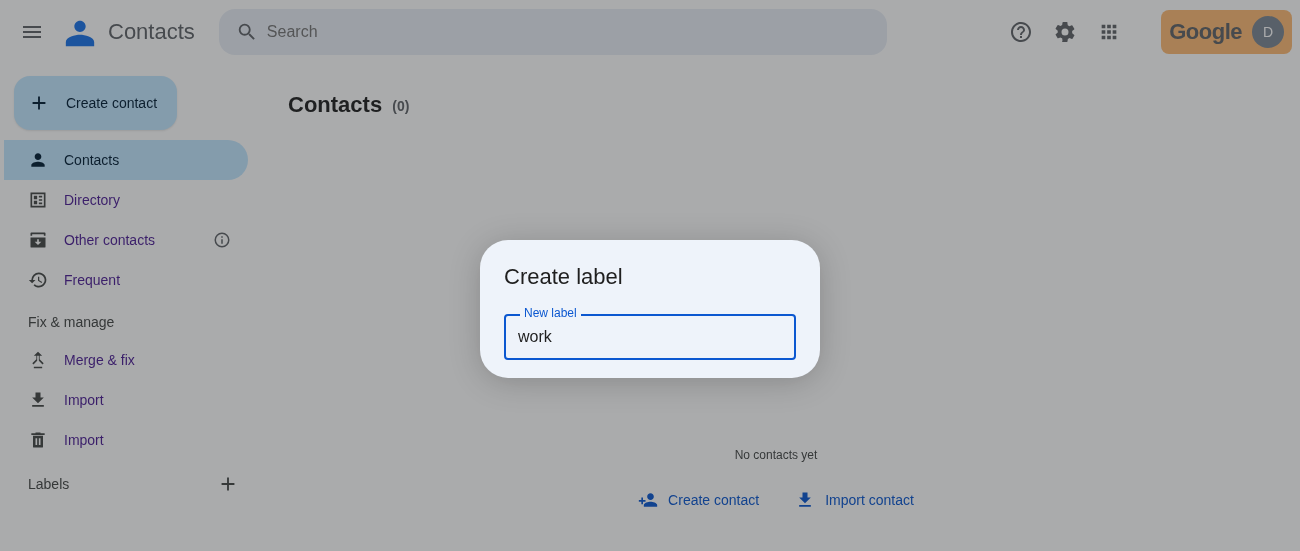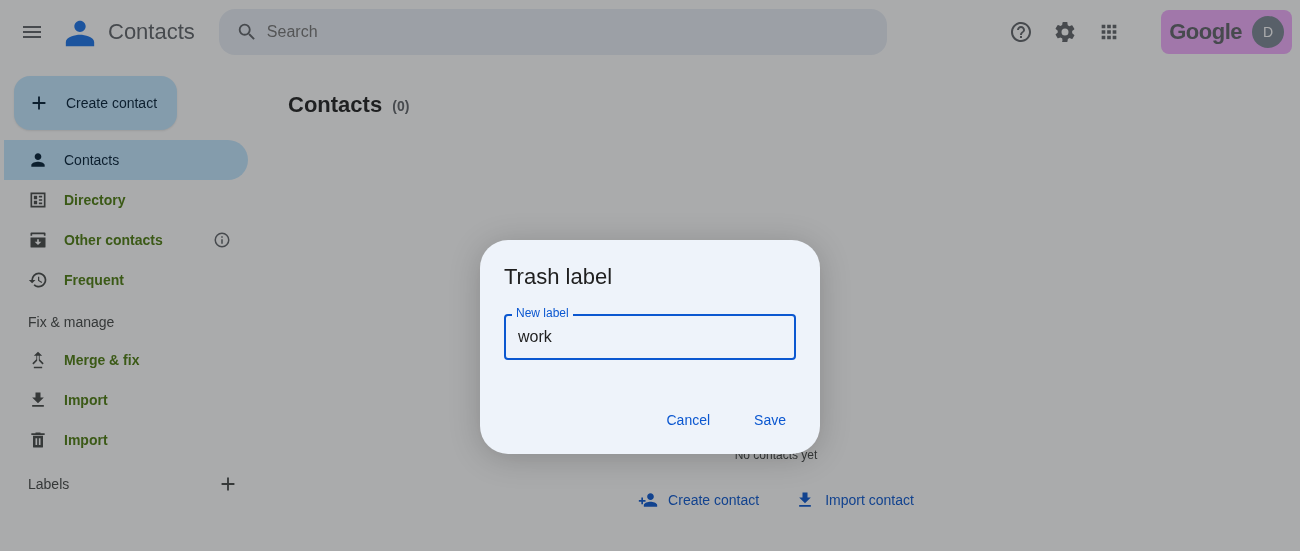--- a/index.html
+++ b/index.html
@@ -11,28 +11,28 @@
   .menu-btn { width: 48px; height: 48px; display:flex; align-items:center; justify-content:center; border-radius:50%; }
   .logo-wrap { display:flex; align-items:center; gap:8px; margin-left:4px; margin-right:24px; }
   .logo-icon { width:40px; display:flex; align-items:center; justify-content:center; }
   .logo-text { font-size:22px; color:#5f6368; }
   .search-bar { flex:0 0 668px; height:46px; background:#e9eef6; border-radius:16px; display:flex; align-items:center; padding:6px 8px; }
   .search-bar .sicon { width:40px; height:40px; display:flex; align-items:center; justify-content:center; }
   .search-bar input { border:none; background:transparent; outline:none; font-size:16px; color:#5f6368; flex:1; }
   .header-spacer { flex:1; }
   .header-icons { display:flex; align-items:center; gap:4px; }
   .hicon { width:40px; height:40px; display:flex; align-items:center; justify-content:center; border-radius:50%; }
-  .google-chip { margin-left:28px; display:flex; align-items:center; gap:10px; background:#f0abfc; border-radius:8px; padding:6px 8px; }
+  .google-chip { margin-left:28px; display:flex; align-items:center; gap:10px; background:#fdba74; border-radius:8px; padding:6px 8px; }
   .google-brand { font-size:22px; font-weight:bold; color:#5f6368; letter-spacing:-0.5px;}
   .avatar { width:32px; height:32px; border-radius:50%; background:#7b8794; color:#fff; display:flex; align-items:center; justify-content:center; font-size:14px; }
 
   .body { display:flex; height:487px; }
   .sidebar { width:264px; padding:8px 8px 8px 4px; }
   .create-btn { margin:4px 0 10px 10px; display:inline-flex; align-items:center; gap:16px; background:#c2e7ff; border-radius:16px; padding:16px 20px 16px 14px; font-size:14px; font-weight:500; color:#001d35; box-shadow:0 1px 2px rgba(0,0,0,0.1); }
-  .nav-item { display:flex; align-items:center; gap:16px; padding:10px 16px 10px 24px; border-radius:0 32px 32px 0; font-size:14px; color:#4d7c0f; margin-right:8px;font-weight:bold; }
+  .nav-item { display:flex; align-items:center; gap:16px; padding:10px 16px 10px 24px; border-radius:0 32px 32px 0; font-size:14px; color:#4c1d95; margin-right:8px; }
   .nav-item.active { background:#c2e7ff; color:#001d35; font-weight:500; }
   .nav-item .icon { width:20px; display:flex; align-items:center; justify-content:center; }
   .nav-item .info { margin-left:auto; width:20px; display:flex; align-items:center; justify-content:center; }
   .section-title { font-size:14px; font-weight:500; color:#444746; padding:14px 16px 10px 24px; }
   .labels-row { display:flex; align-items:center; justify-content:space-between; padding:12px 16px 10px 24px; font-size:14px; font-weight:500; color:#444746;gap:21px; }
   .labels-row .plus { width:24px; height:24px; display:flex; align-items:center; justify-content:center; }
 
   .main { flex:1; padding:8px 12px 0 0; }
   .main-card { background:#fff; border-radius:16px; height:100%; padding:20px 24px 16px 24px; position:relative; }
   .main-title { font-size:22px; color:#1f1f1f; }
@@ -40,21 +40,21 @@
   .empty-area { display:flex; flex-direction:column; align-items:center; margin-top:200px; }
   .empty-text { font-size:12px; color:#444746; margin-top:130px; }
   .empty-actions { display:flex; gap:36px; margin-top:28px; }
   .text-btn { display:inline-flex; align-items:center; gap:10px; color:#0b57d0; font-size:14px; font-weight:500; }
 
   
   .scrim { position:fixed; inset:0; background:rgba(32,33,36,0.38); }
   .dialog { position:fixed; left:480px; top:240px; width:340px; background:#eef3fa; border-radius:28px; padding:24px 24px 18px 24px; box-shadow:0 4px 32px rgba(0,0,0,0.2); }
   .dialog-title { font-size:22px; color:#1f1f1f; margin-bottom:24px; }
   .field { position:relative; }
-  .field label { position:absolute; top:-8px; left:8px; background:#eef3fa; padding:0 4px; font-size:12px; color:#0b57d0; }
+  .field label { position:absolute; top:-8px; left:16px; background:#eef3fa; padding:0 4px; font-size:12px; color:#0b57d0; }
   .field input { width:100%; border:2px solid #0b57d0; border-radius:4px; padding:12px 12px; font-size:16px; outline:none; background:#eef3fa; color:#1f1f1f; }
   .dialog-actions { display:flex; justify-content:flex-end; gap:24px; margin-top:44px; }
   .dialog-actions button { background:none; border:none; color:#0b57d0; font-size:14px; font-weight:500; padding:8px 10px; cursor:pointer; }
 
   svg { display:block; }
 </style>
 </head>
 <body>
 
 <div class="header">
@@ -211,22 +211,18 @@
             <span>Import contact</span>
           </div>
         </div>
       </div>
     </div>
   </div>
 </div>
 
 <div class="scrim"></div>
 <div class="dialog">
-  <div class="dialog-title">Trash label</div>
+  <div class="dialog-title">Create label</div>
   <div class="field">
     <label>New label</label>
     <input type="text" value="work" style="">
   </div>
-  <div class="dialog-actions">
-    <button>Cancel</button>
-    <button>Save</button>
-  </div>
 </div>
 
 </body></html>

